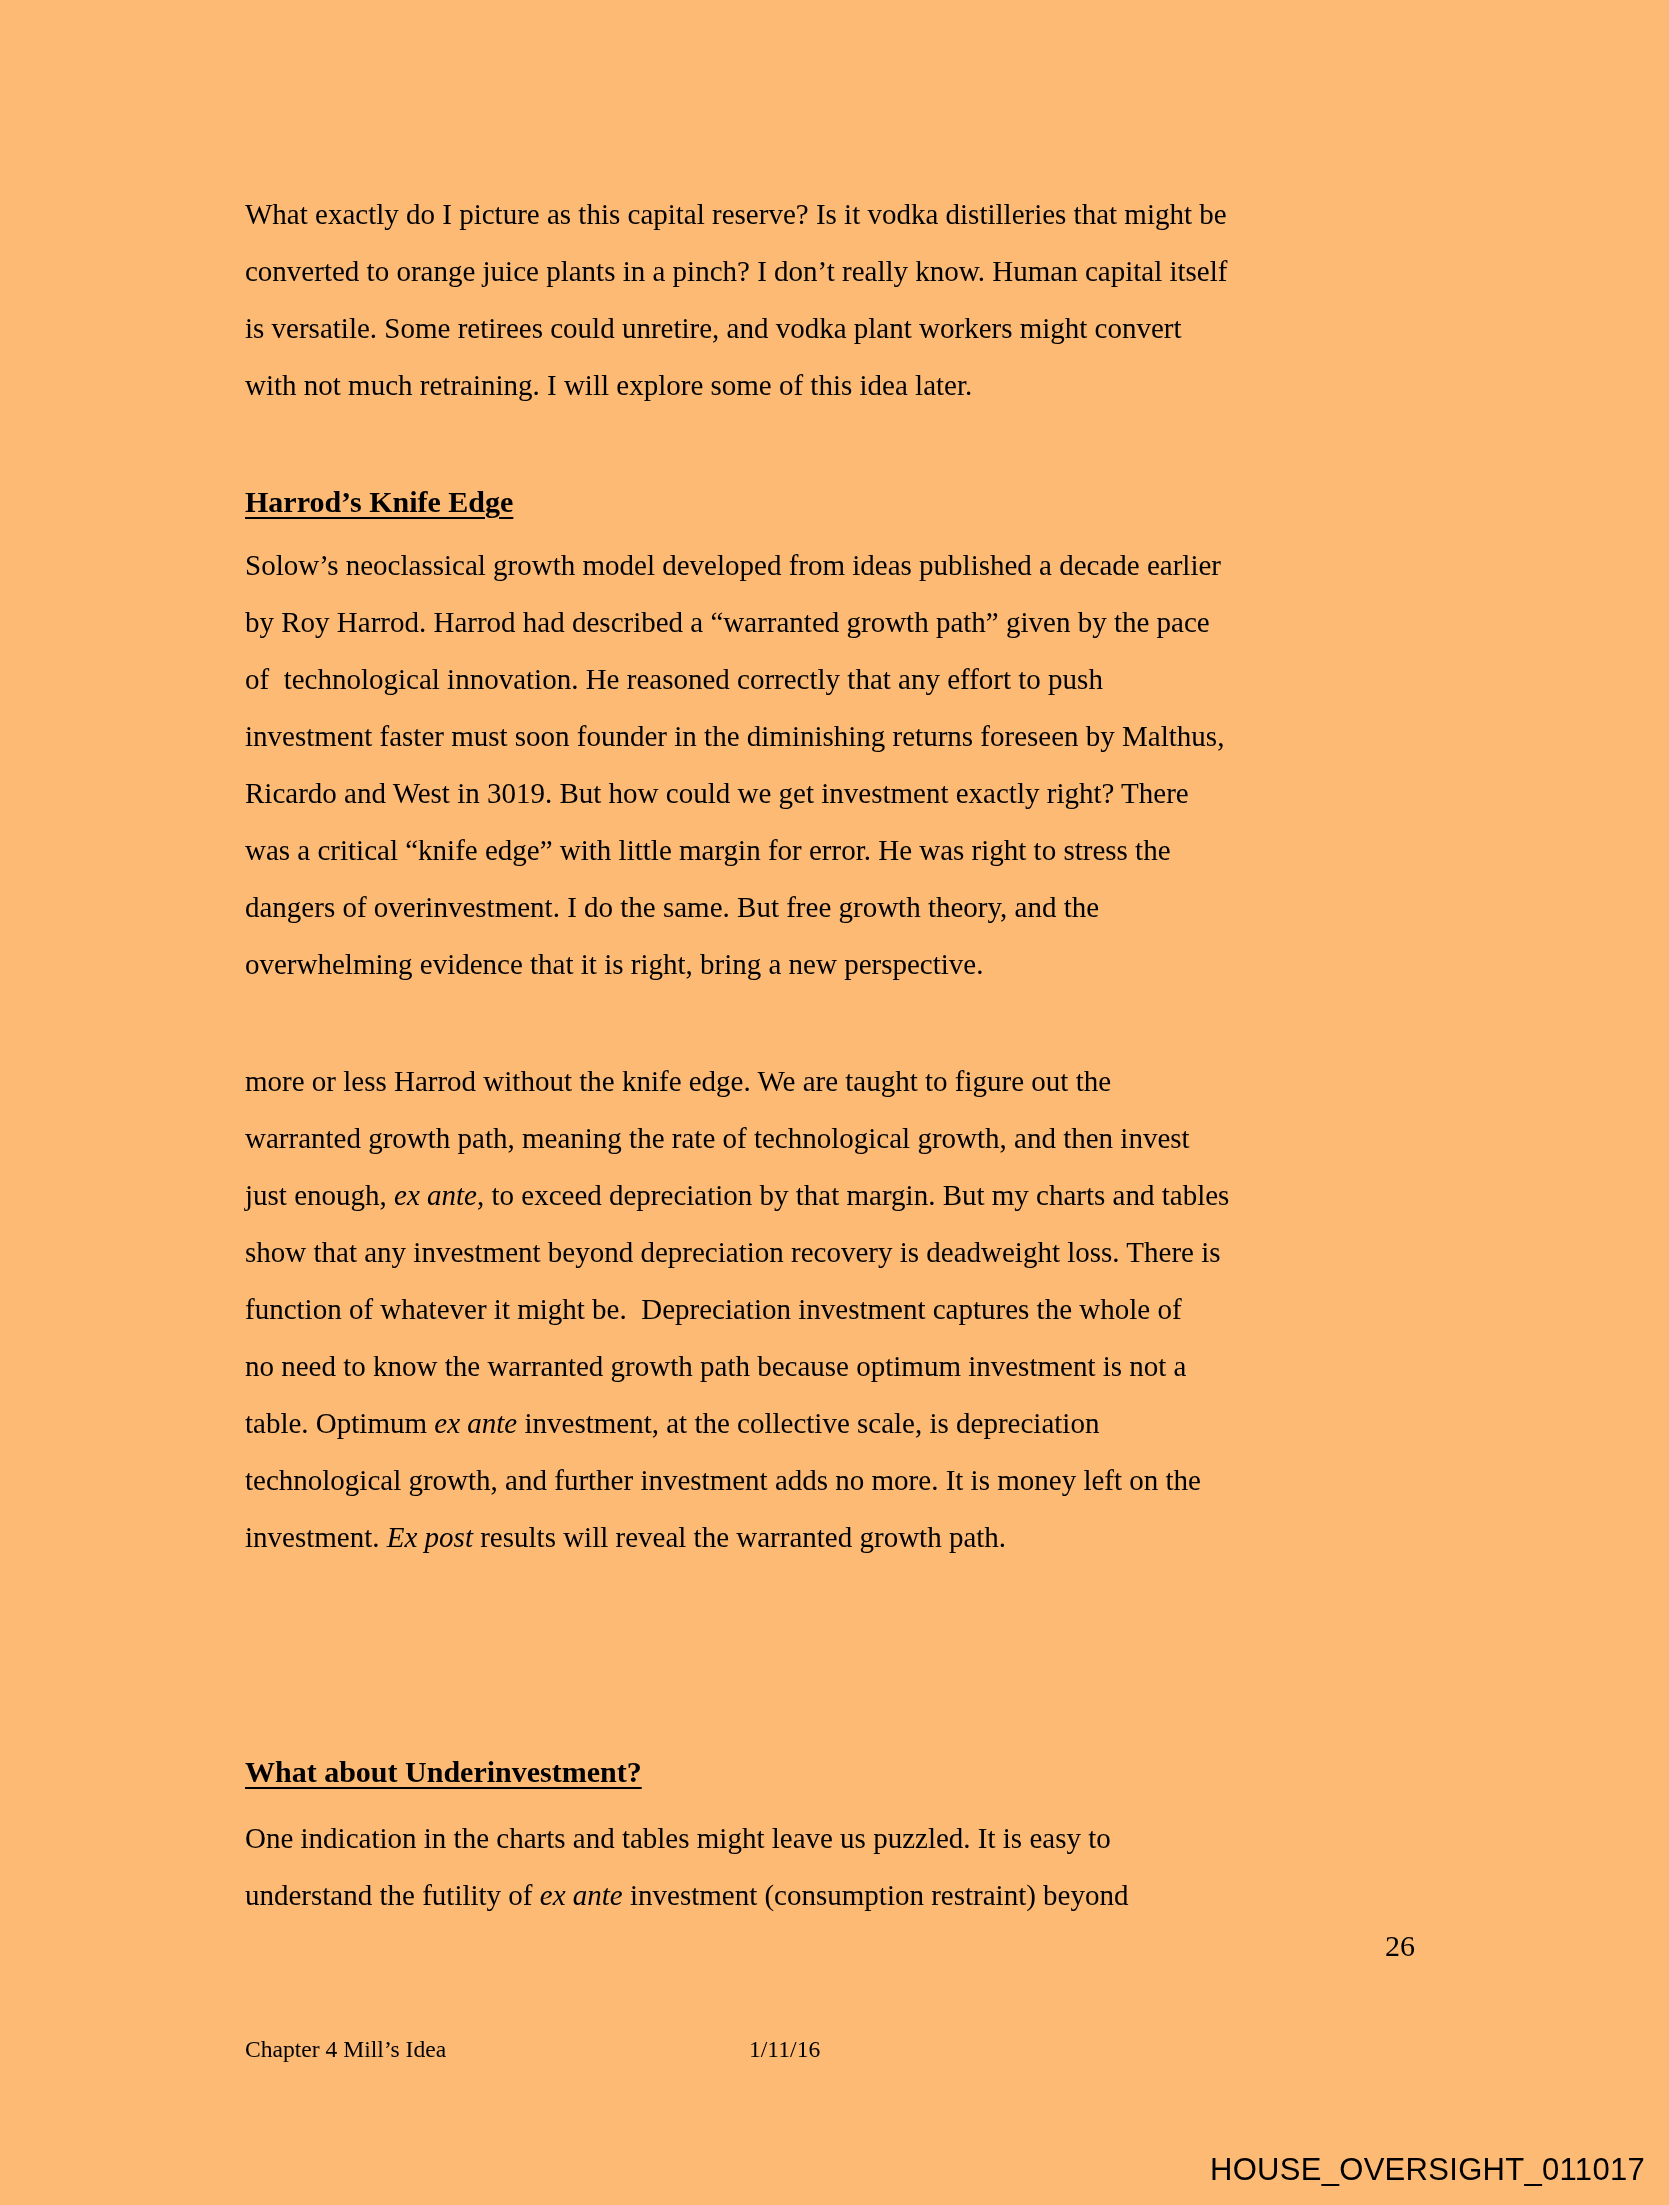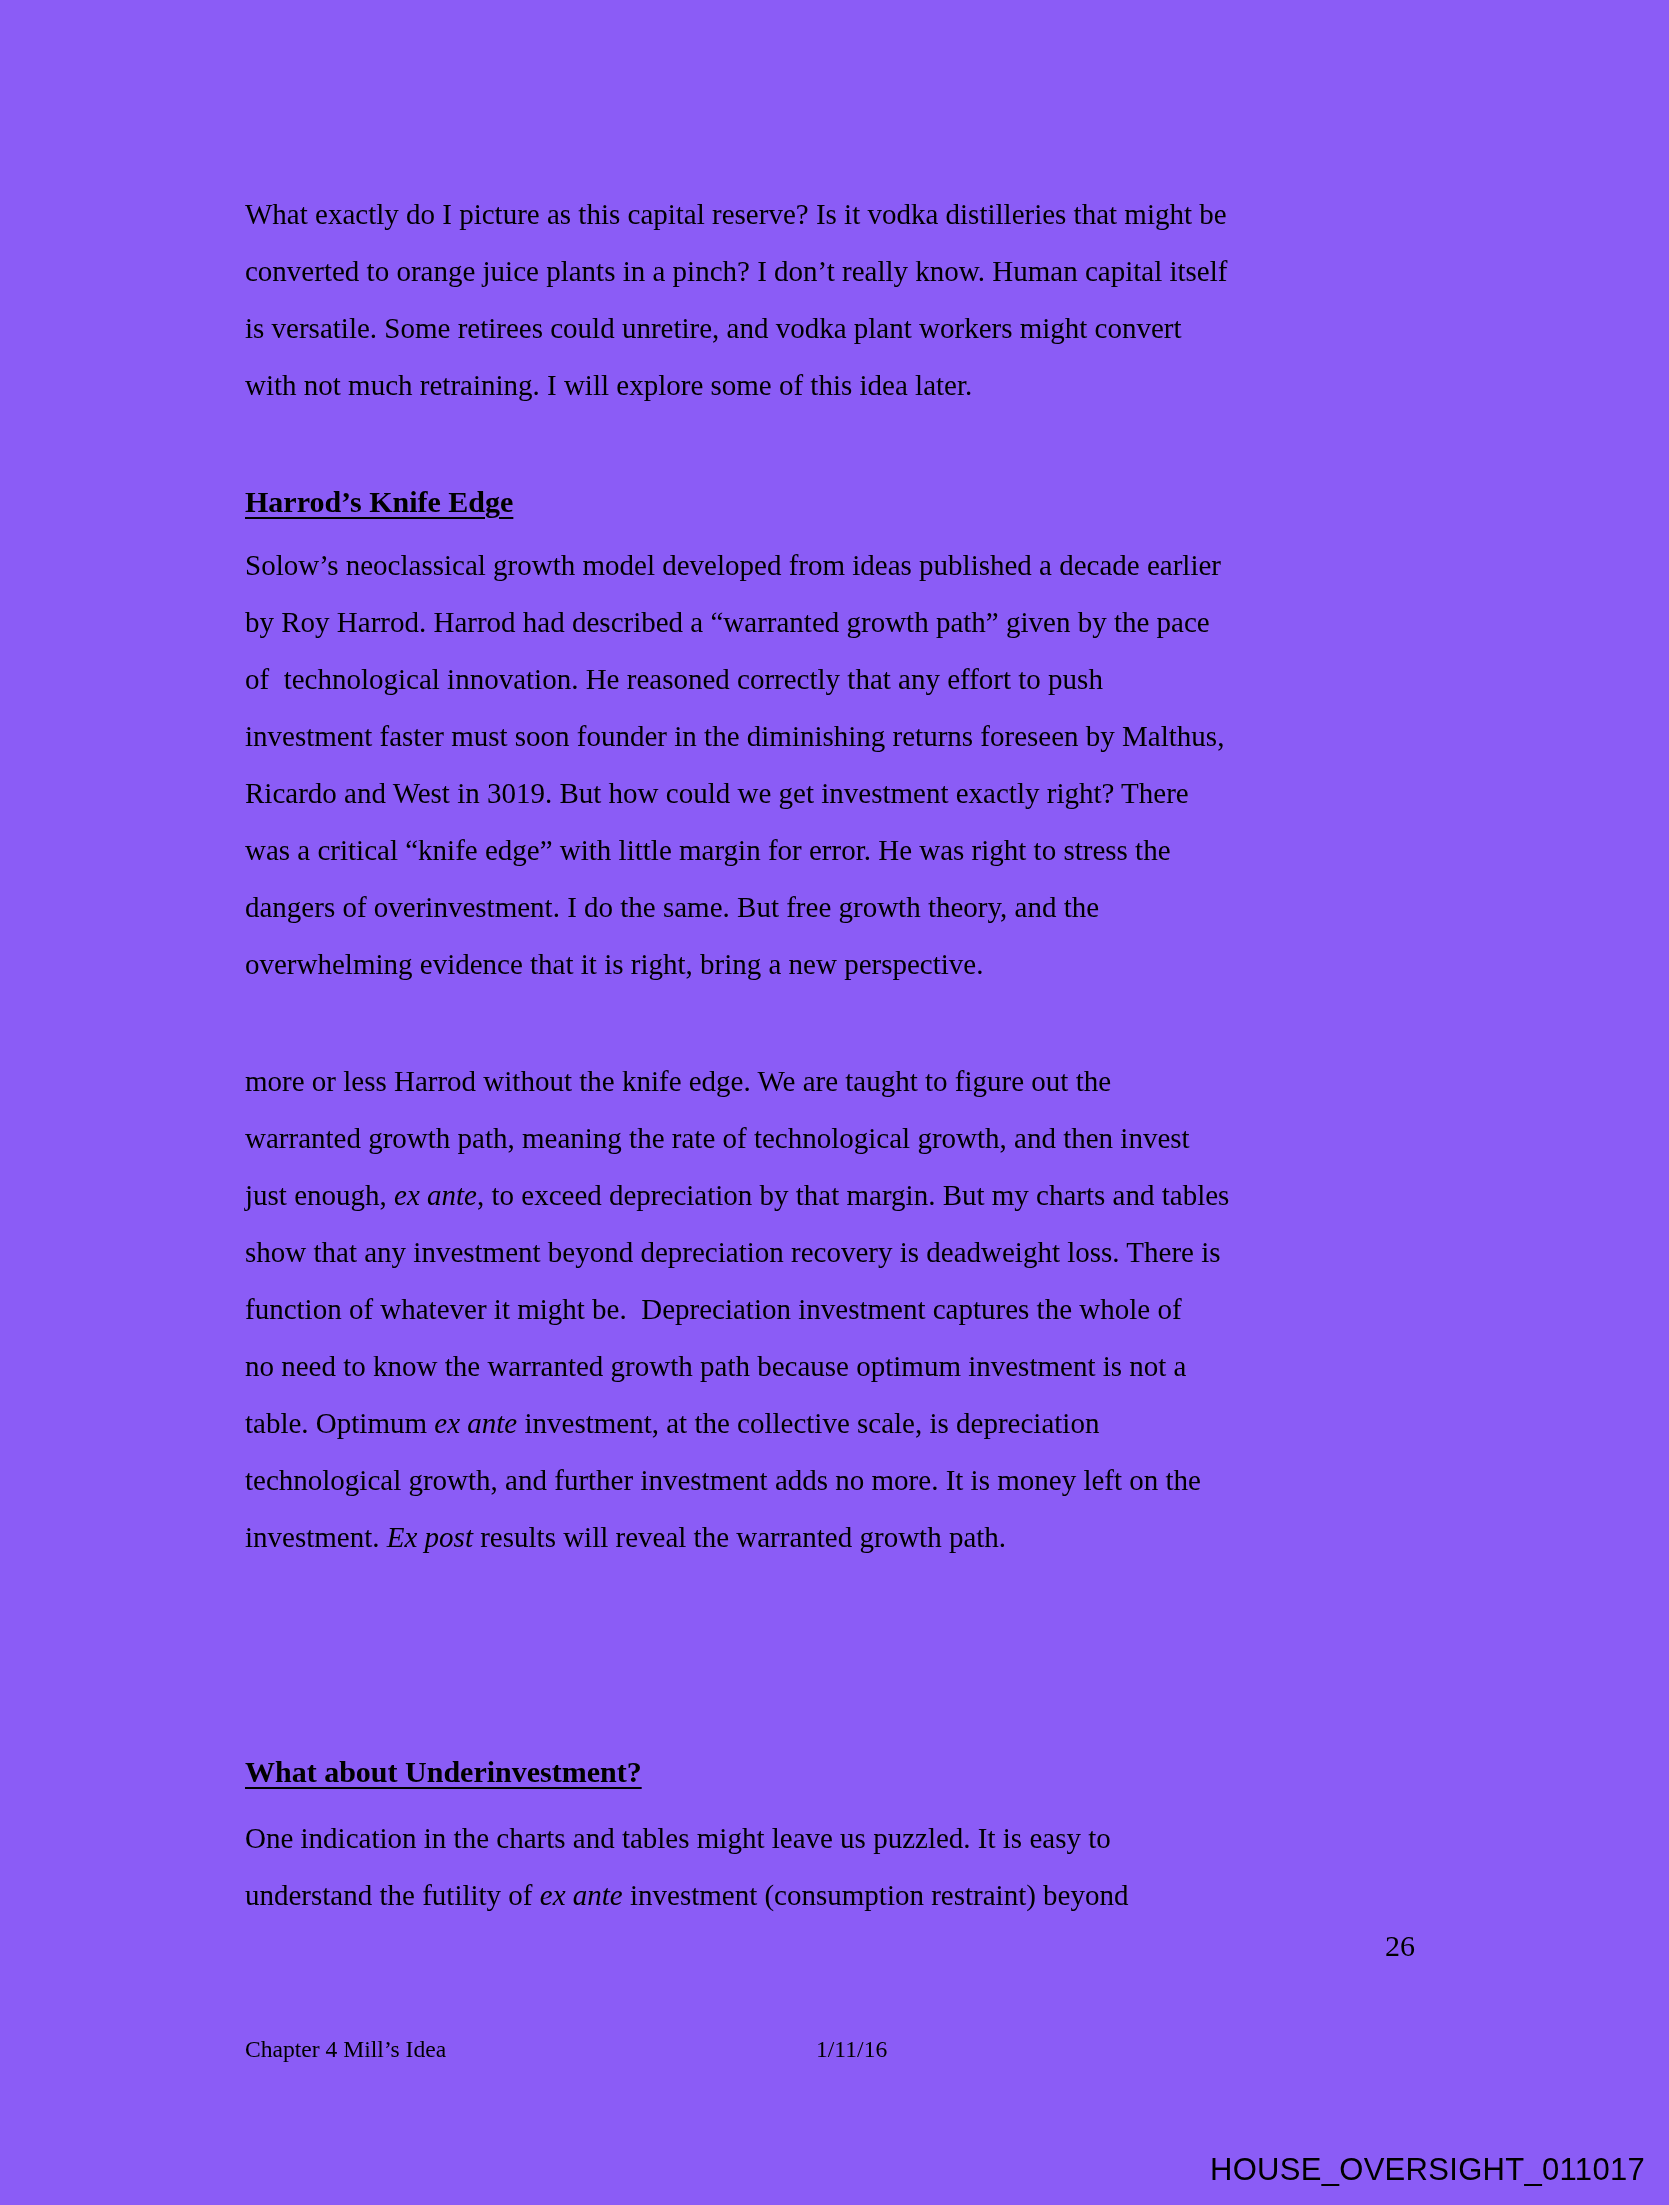--- a/index.html
+++ b/index.html
@@ -1,20 +1,20 @@
 <!DOCTYPE html>
 <html style="font-size:10.5px"><head>
 <meta charset="utf-8">
 <style>
   html, body { margin: 0; padding: 0; background: #ffffff; }
   .page {
     position: relative;
     width: 1669px;
     height: 2205px;
-    background: #8b5cf6;
+    background: #fdba74;
     color: #000000;
     font-family: "Liberation Serif", "DejaVu Serif", serif;
     overflow: hidden;
   }
   .content {
     position: absolute;
     left: 245px;
     top: 186px;
     width: 1231px;
   }
@@ -40,21 +40,21 @@
   [data-name="heading-what-about-underinvestment"] { margin-top: 177px; font-family: Liberation Serif, serif; }
   [data-name="para-one-indication"] { margin-top: 2.6px; }
 
   .footer-chapter, .footer-date {
     position: absolute;
     top: 2036px;
     font-size: 23.6px;
     white-space: pre;
   }
   .footer-chapter { left: 245px; }
-  .footer-date { left: 816px; }
+  .footer-date { left: 749px; }
   .footer-page-number {
     position: absolute;
     top: 1929px;
     left: 1385px;
     font-size: 30px;
     white-space: pre;
   }
   .bates-stamp {
     position: absolute;
     top: 2152px;

